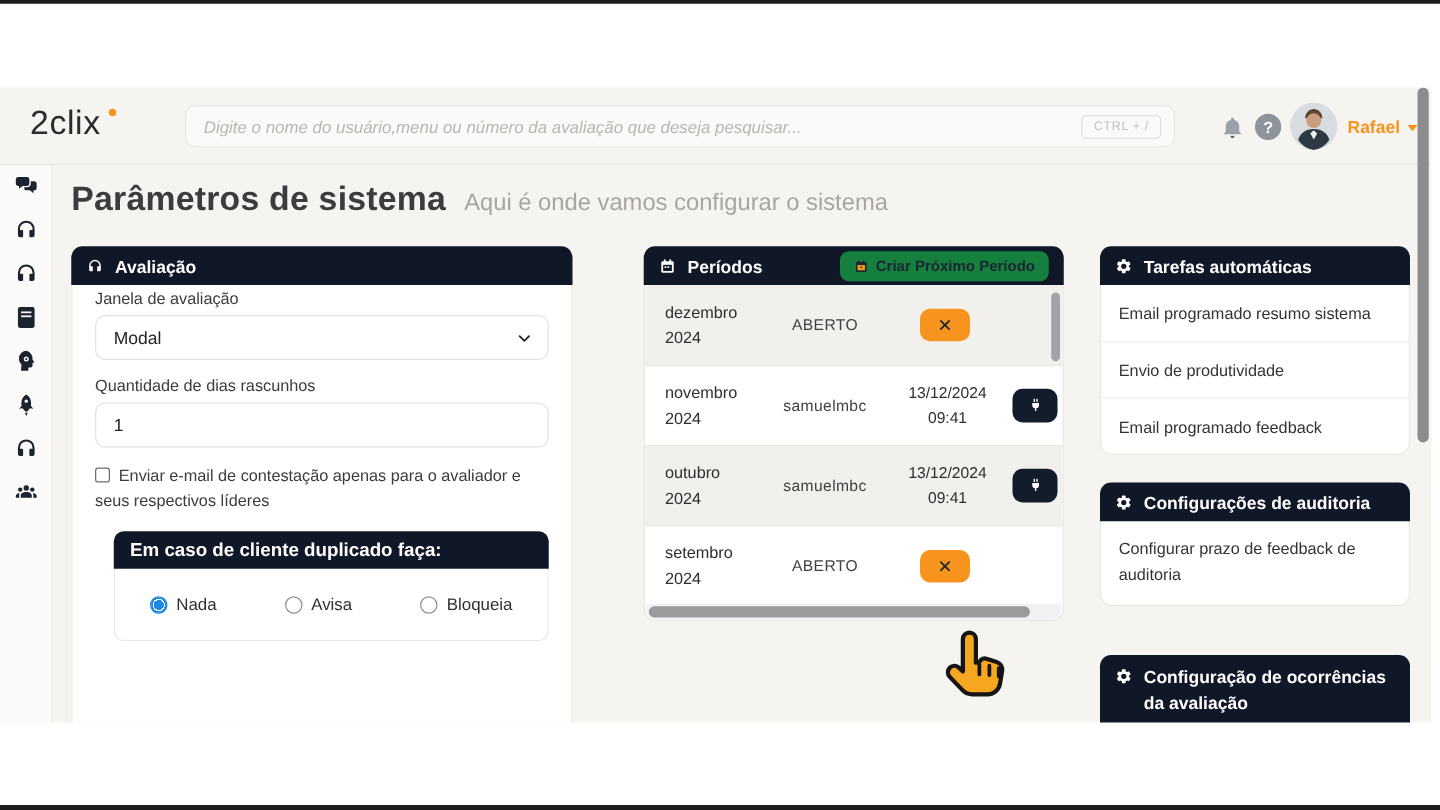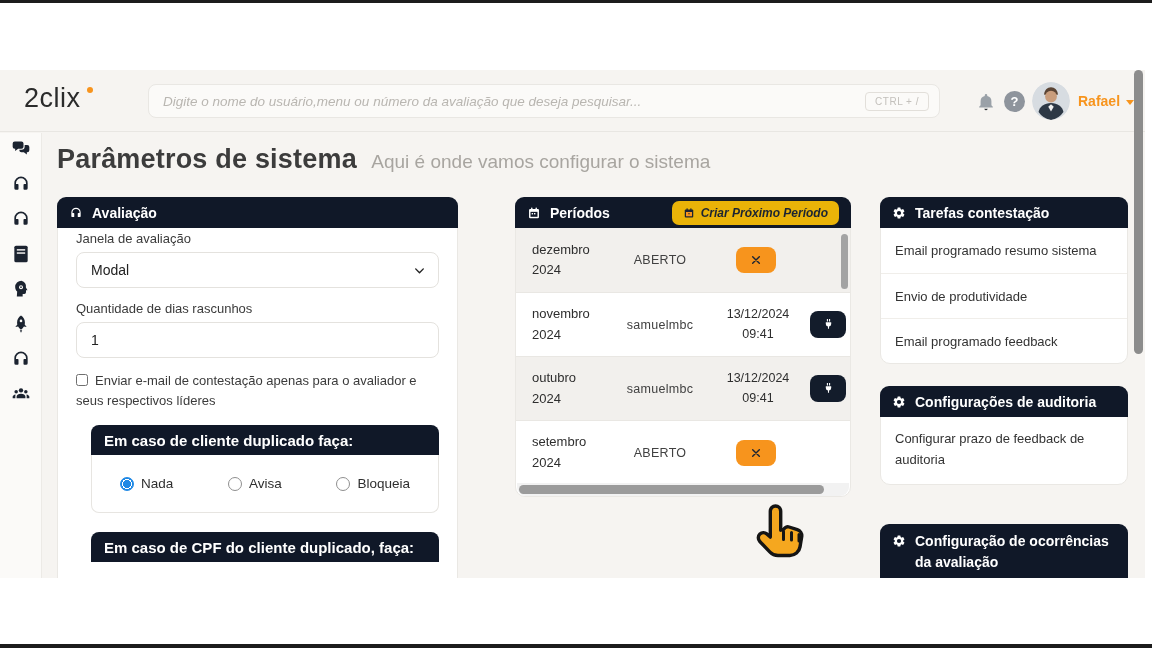--- a/index.html
+++ b/index.html
@@ -51,21 +51,21 @@
   .subpanel { margin-left:15px; margin-top:0; }
   .subhead { background:#101828; color:#fff; height:30px; border-radius:8px 8px 0 0; display:flex; align-items:center; padding:0 13px; font-size:15px; font-weight:600; }
   .subbody { border:1px solid #e7e5e1; border-top:none; border-radius:0 0 8px 8px; height:58px; display:flex; align-items:center; justify-content:space-between; padding:0 28px; }
   .radio-opt { display:flex; align-items:center; gap:7px; font-size:13.5px; color:#2f2f2f; cursor:pointer; }
   .radio { width:14px; height:14px; border-radius:50%; border:1px solid #8f8f8f; background:#fff; }
   .radio.checked { border:1px solid #1E88E5; background:radial-gradient(circle at center, #1E88E5 0 4px, #ffffff 4px 5px, #1E88E5 5px 8px); }
   .subpanel2 { margin-left:15px; margin-top:19px; }
 
   
   .periodos { left:515px; top:127px; width:336px; height:300px; }
-  .create-btn { margin-left:auto; height:24px; background:#eab308; border:none; border-radius:7px; color:#1b2433; font-size:12px; font-weight:600; display:flex; align-items:center; gap:6px; padding:0 11px; cursor:pointer; font-family:"Liberation Sans",sans-serif;font-style:italic; }
+  .create-btn { margin-left:auto; height:24px; background:#15803d; border:none; border-radius:7px; color:#1b2433; font-size:12px; font-weight:600; display:flex; align-items:center; gap:6px; padding:0 11px; cursor:pointer; font-family:"Liberation Sans",sans-serif; }
   .create-btn svg { width:12px; height:12px; }
   .prow { position:relative; height:64px; display:flex; align-items:center; font-size:13px; }
   .prow.alt { background:#f2f0ed; }
   .prow + .prow { border-top:1px solid #e9e7e3; }
   .cell-month { width:94px; padding-left:16px; line-height:1.55; color:#2e2e2e; }
   .cell-mid { width:100px; text-align:center; color:#414141; font-size:12.5px; letter-spacing:.3px; }
   .cell-date { width:96px; text-align:center; font-size:12.5px; color:#2e2e2e; line-height:1.55; }
   .xbtn { position:absolute; left:220px; top:19px; width:40px; height:26px; background:#F7941D; border:none; border-radius:8px; display:flex; align-items:center; justify-content:center; cursor:pointer; }
   .xbtn svg { width:10px; height:10px; color:#1b2433; }
   .plugbtn { position:absolute; right:4px; top:18px; width:36px; height:27px; background:#131c2b; border:none; border-radius:8px; display:flex; align-items:center; justify-content:center; cursor:pointer; }
@@ -224,23 +224,20 @@
             <span class="radio"></span>
             <span>Avisa</span>
           </label>
           <label class="radio-opt">
             <span class="radio"></span>
             <span>Bloqueia</span>
           </label>
         </div>
       </div>
 
-      <div class="subpanel subpanel2">
-        <div class="subhead">Em caso de CPF do cliente duplicado, faça:</div>
-      </div>
     </div>
   </section>
 
   <section class="panel periodos">
     <div class="phead">
       <svg viewBox="0 0 24 24" style="--cal-bg:#101828;">
           <rect x="3.5" y="5" width="17" height="16" rx="2" fill="#fff"></rect>
           <rect x="7" y="2.5" width="2.4" height="4.5" rx="1.1" fill="#fff"></rect>
           <rect x="14.6" y="2.5" width="2.4" height="4.5" rx="1.1" fill="#fff"></rect>
           <rect x="6" y="10" width="12" height="8.5" fill="var(--cal-bg)"></rect>
@@ -324,21 +321,21 @@
       <div class="h-thumb"></div>
     </div>
     <div class="v-thumb"></div>
   </section>
 
   <section class="panel tarefas">
     <div class="phead">
       <svg viewBox="0 0 24 24">
           <path fill="#fff" d="M19.14 12.94c.04-.3.06-.61.06-.94s-.02-.64-.07-.94l2.03-1.58a.49.49 0 0 0 .12-.61l-1.92-3.32a.49.49 0 0 0-.59-.22l-2.39.96c-.5-.38-1.03-.7-1.62-.94l-.36-2.54a.48.48 0 0 0-.48-.41h-3.84a.48.48 0 0 0-.47.41l-.36 2.54c-.59.24-1.13.57-1.62.94l-2.39-.96a.48.48 0 0 0-.59.22L2.74 8.87c-.12.21-.08.47.12.61l2.03 1.58c-.05.3-.09.63-.09.94s.02.64.07.94l-2.03 1.58a.49.49 0 0 0-.12.61l1.92 3.32c.12.22.37.29.59.22l2.39-.96c.5.38 1.03.7 1.62.94l.36 2.54c.05.24.24.41.48.41h3.84c.24 0 .44-.17.47-.41l.36-2.54c.59-.24 1.13-.56 1.62-.94l2.39.96c.22.08.47 0 .59-.22l1.92-3.32a.49.49 0 0 0-.12-.61l-2.01-1.58zM12 15.6a3.6 3.6 0 1 1 0-7.2 3.6 3.6 0 0 1 0 7.2z"></path>
         </svg>
-      <span>Tarefas contestação</span>
+      <span>Tarefas automáticas</span>
     </div>
     <div class="list-item">Email programado resumo sistema</div>
     <div class="list-item">Envio de produtividade</div>
     <div class="list-item">Email programado feedback</div>
   </section>
 
   <section class="panel auditoria">
     <div class="phead">
       <svg viewBox="0 0 24 24">
           <path fill="#fff" d="M19.14 12.94c.04-.3.06-.61.06-.94s-.02-.64-.07-.94l2.03-1.58a.49.49 0 0 0 .12-.61l-1.92-3.32a.49.49 0 0 0-.59-.22l-2.39.96c-.5-.38-1.03-.7-1.62-.94l-.36-2.54a.48.48 0 0 0-.48-.41h-3.84a.48.48 0 0 0-.47.41l-.36 2.54c-.59.24-1.13.57-1.62.94l-2.39-.96a.48.48 0 0 0-.59.22L2.74 8.87c-.12.21-.08.47.12.61l2.03 1.58c-.05.3-.09.63-.09.94s.02.64.07.94l-2.03 1.58a.49.49 0 0 0-.12.61l1.92 3.32c.12.22.37.29.59.22l2.39-.96c.5.38 1.03.7 1.62.94l.36 2.54c.05.24.24.41.48.41h3.84c.24 0 .44-.17.47-.41l.36-2.54c.59-.24 1.13-.56 1.62-.94l2.39.96c.22.08.47 0 .59-.22l1.92-3.32a.49.49 0 0 0-.12-.61l-2.01-1.58zM12 15.6a3.6 3.6 0 1 1 0-7.2 3.6 3.6 0 0 1 0 7.2z"></path>

